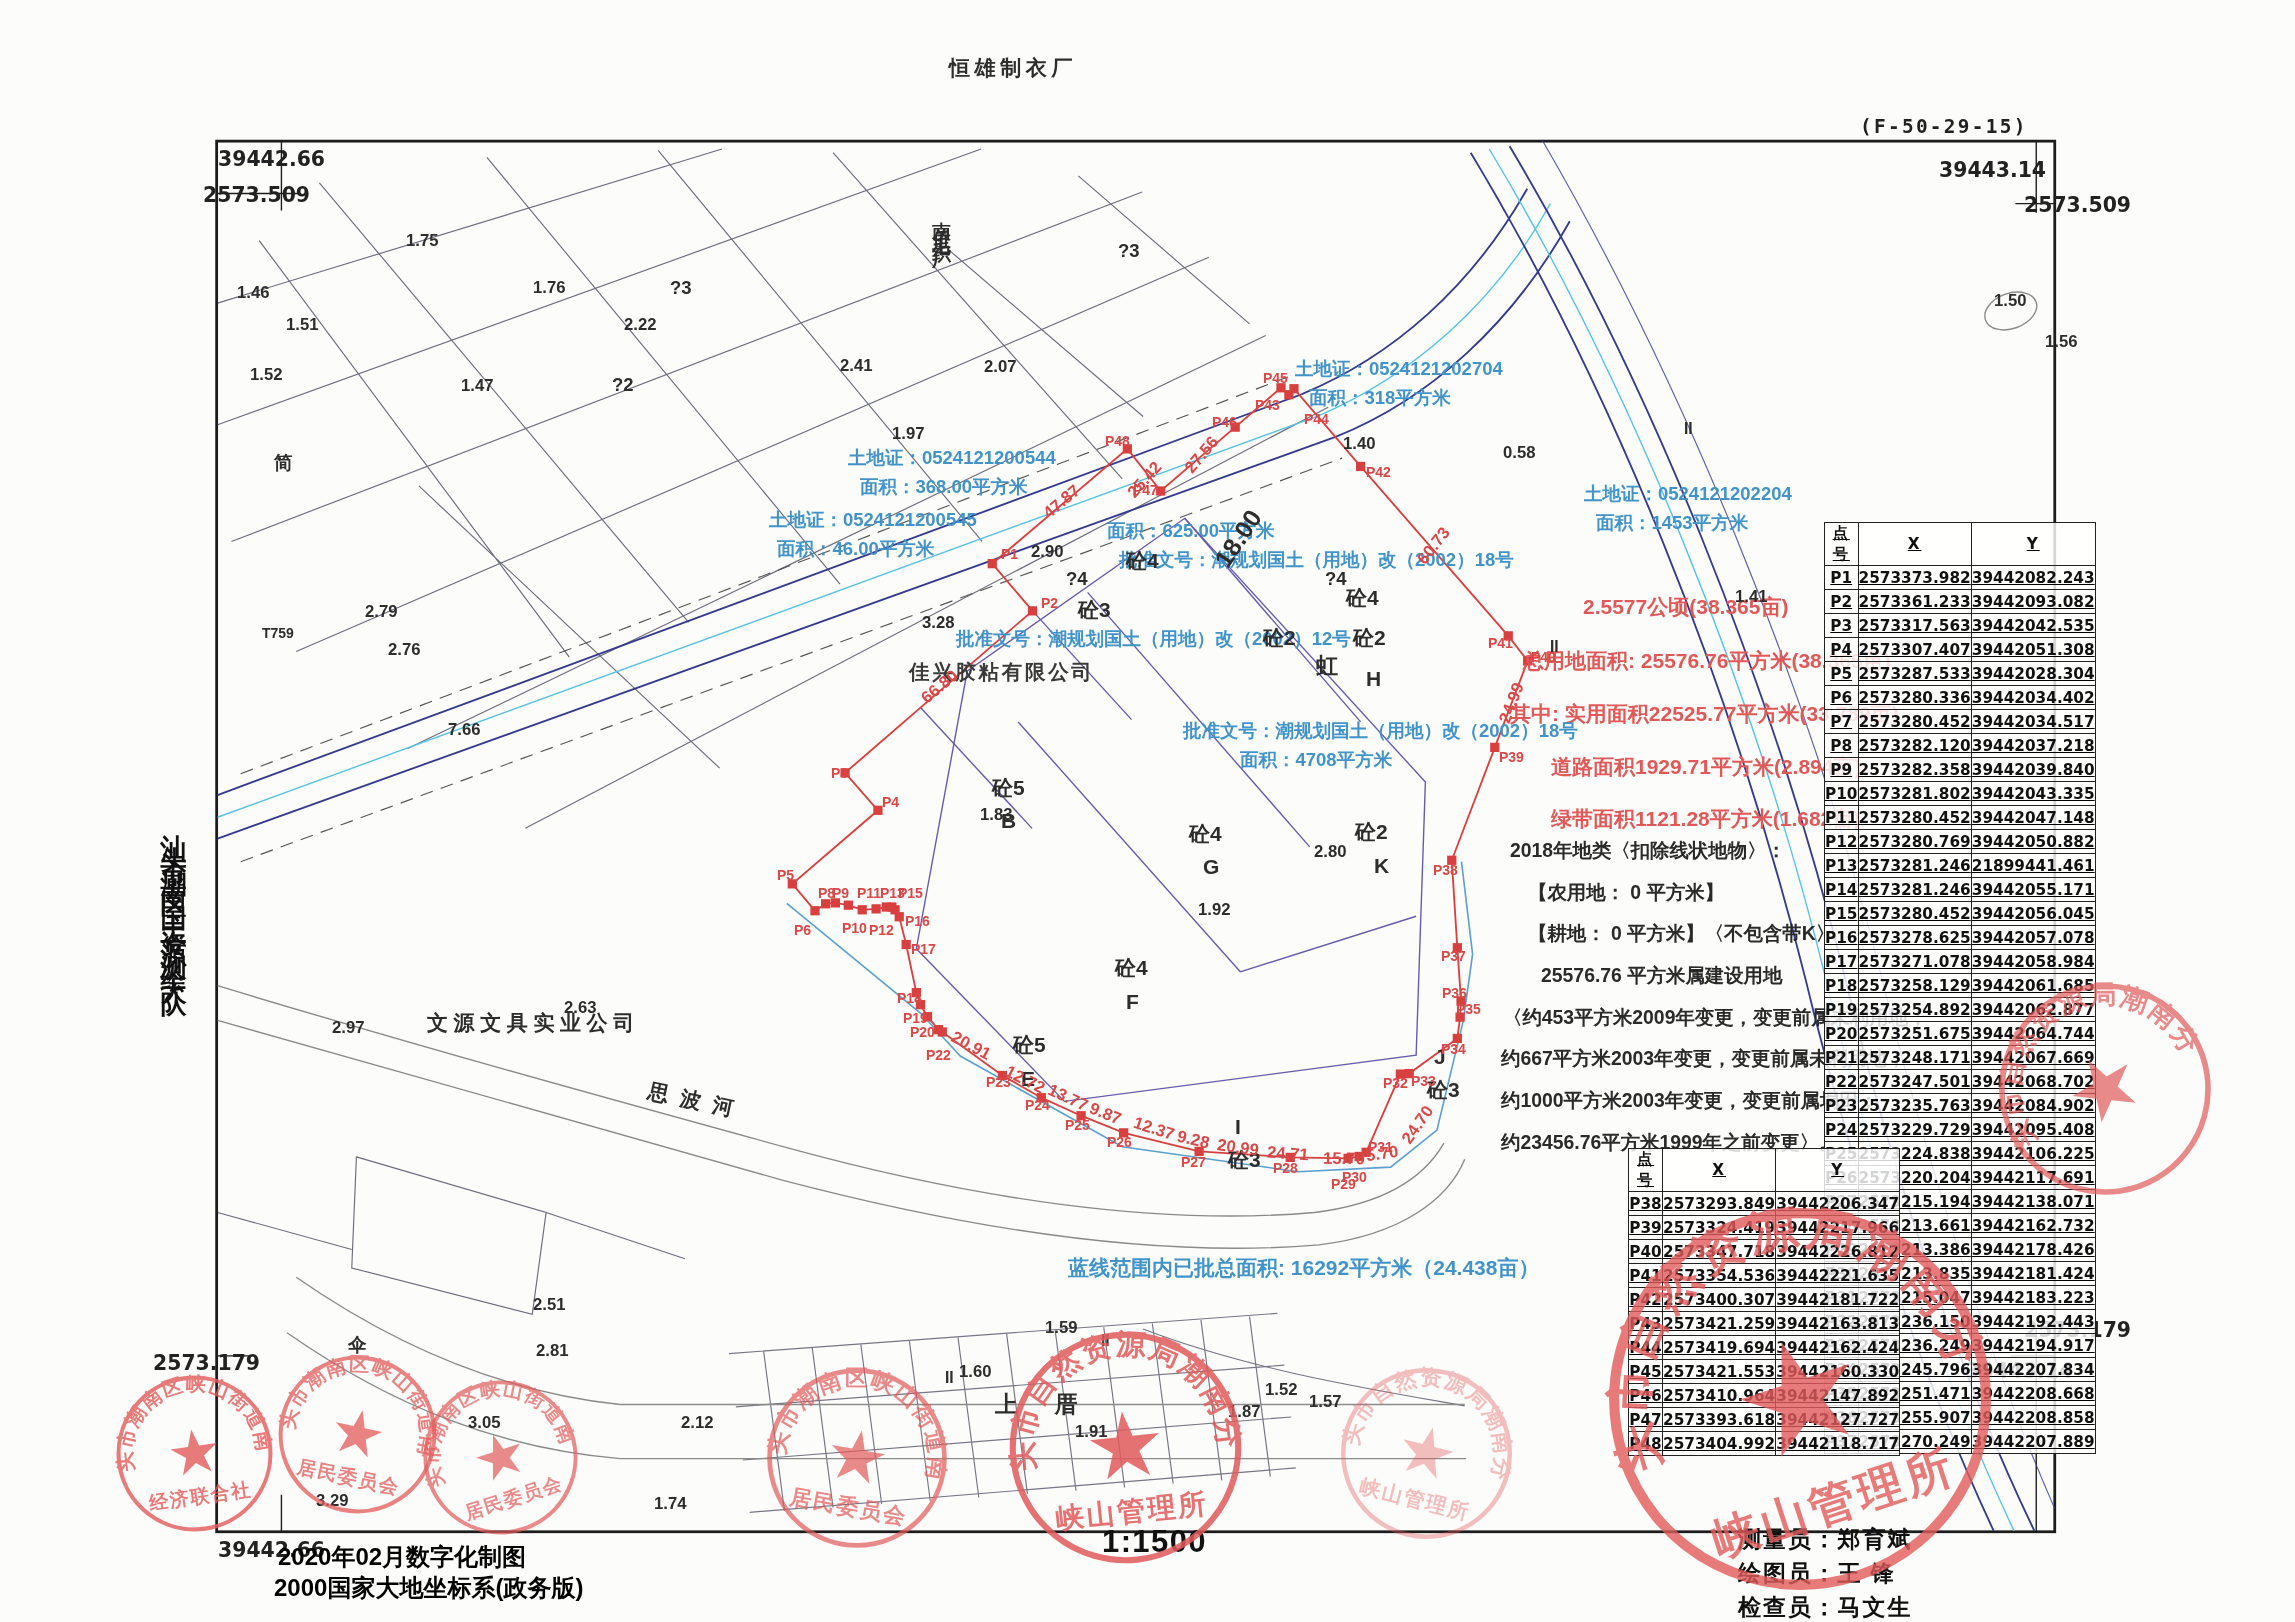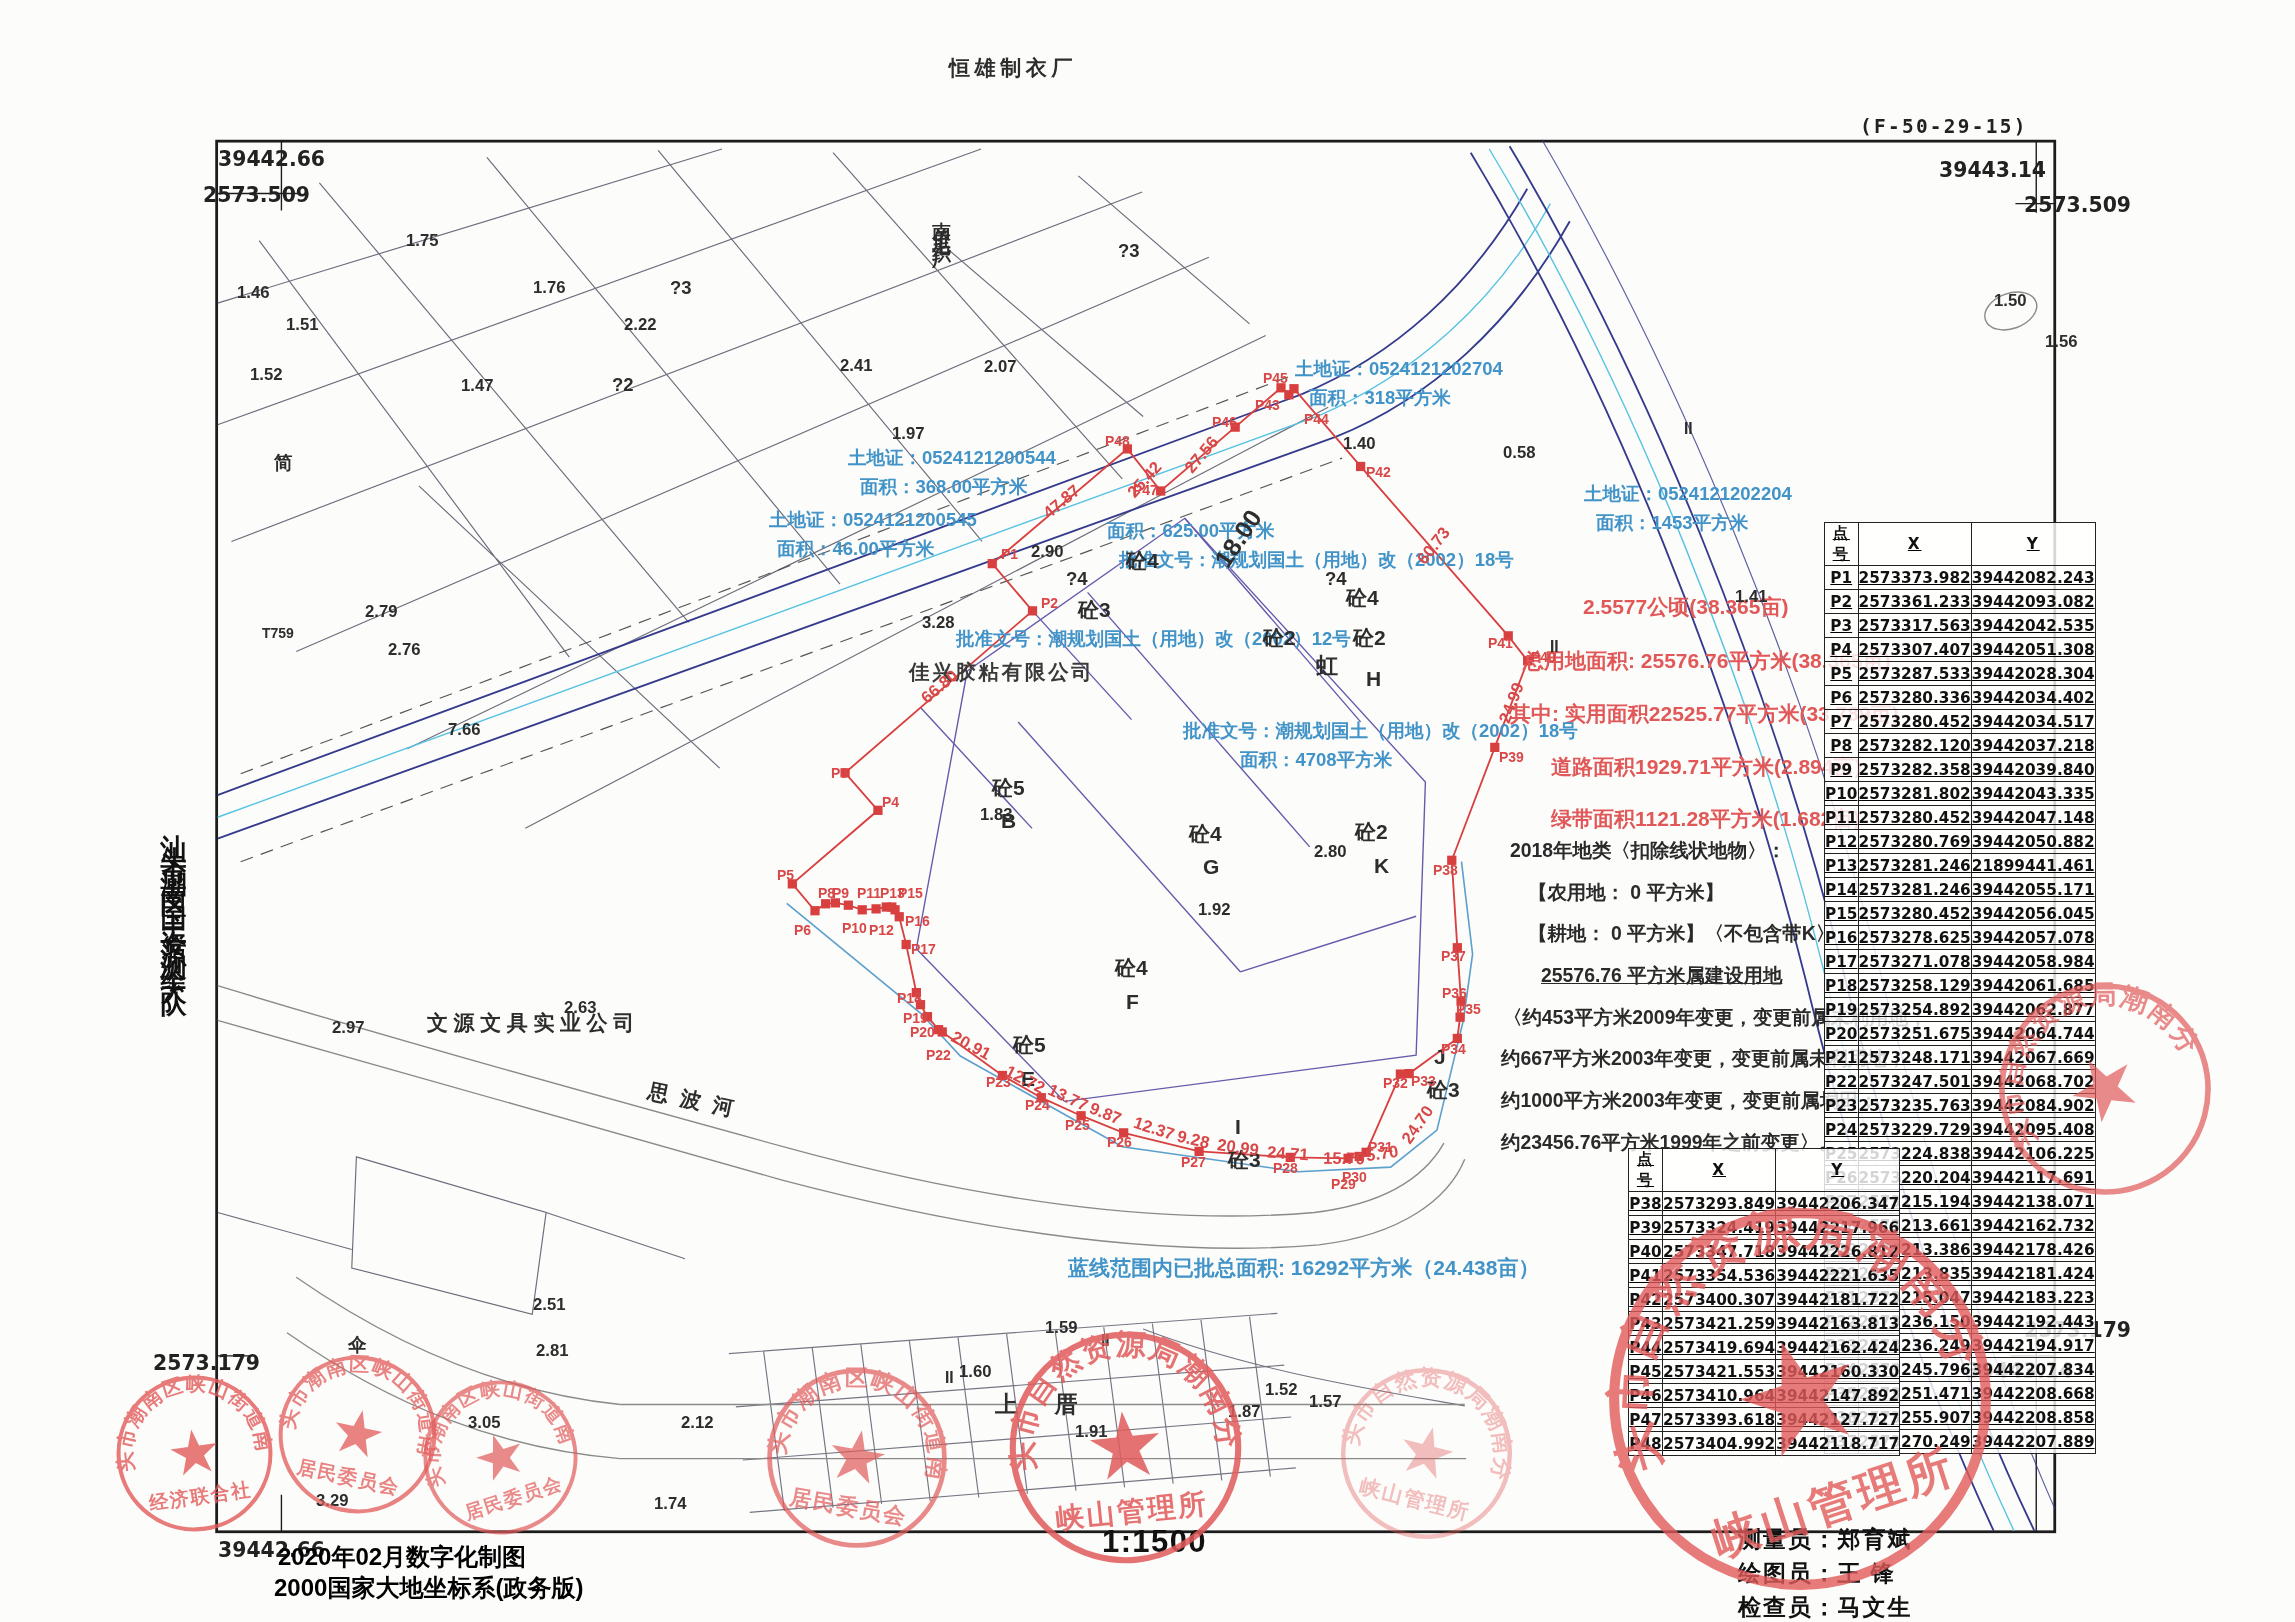--- a/index.html
+++ b/index.html
@@ -127,21 +127,21 @@
       <div class="ml rednote" style=";left:1510px;top:700px">其中: 实用面积22525.77平方米(33.789亩)</div>
       <div class="ml rednote" style=";left:1551px;top:753px">道路面积1929.71平方米(2.894亩)</div>
       <div class="ml rednote" style=";left:1551px;top:805px">绿带面积1121.28平方米(1.682亩)</div>
     </div>
 
   <div>
 
   <div class="ml blacknote" style=";left:1510px;top:837px">2018年地类〈扣除线状地物〉：</div>
       <div class="ml blacknote" style=";left:1528px;top:879px">【农用地：  0  平方米】</div>
       <div class="ml blacknote" style=";left:1528px;top:920px">【耕地：  0  平方米】〈不包含带K〉</div>
-      <div class="ml blacknote" style=";left:1541px;top:962px;text-decoration:underline">25576.76  平方米属建设用地</div>
+      <div class="ml blacknote" style=";left:1541px;top:962px;">25576.76  平方米属建设用地</div>
       <div class="ml blacknote" style=";left:1503px;top:1004px">〈约453平方米2009年变更，变更前属未利用地；</div>
       <div class="ml blacknote" style=";left:1501px;top:1045px">约667平方米2003年变更，变更前属未利用地；</div>
       <div class="ml blacknote" style=";left:1501px;top:1087px">约1000平方米2003年变更，变更前属垌田；</div>
       <div class="ml blacknote" style=";left:1501px;top:1129px">约23456.76平方米1999年之前变更〉。</div>
     </div>
 
   <div>
 
   <div class="ml blue" style=";left:848px;top:445px">土地证：0524121200544</div>
       <div class="ml blue" style=";left:860px;top:474px">面积：368.00平方米</div>

